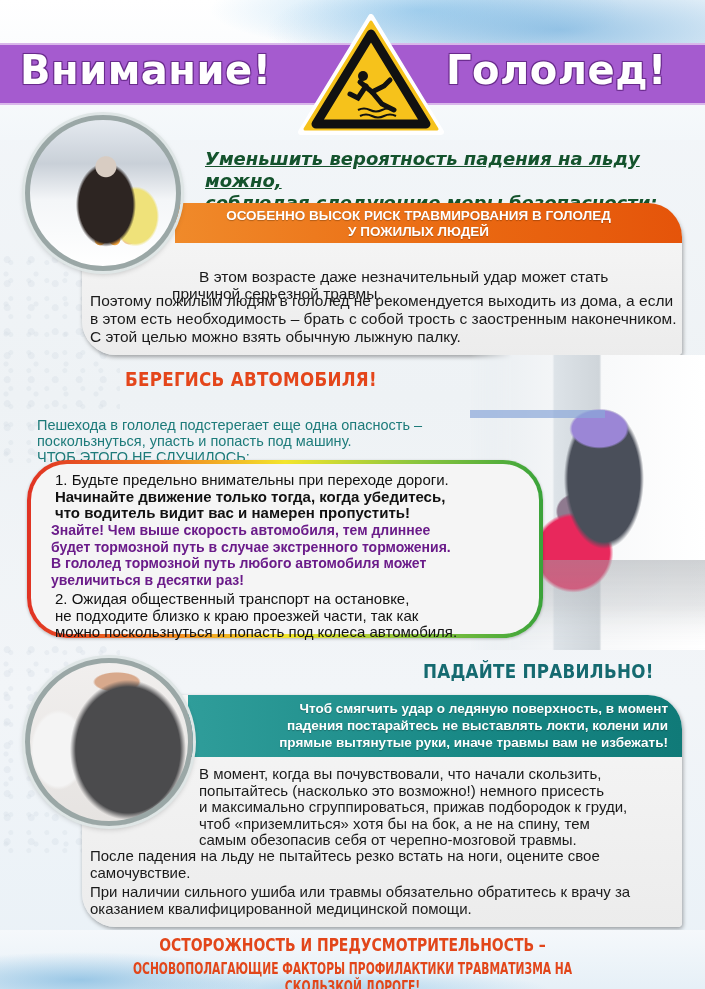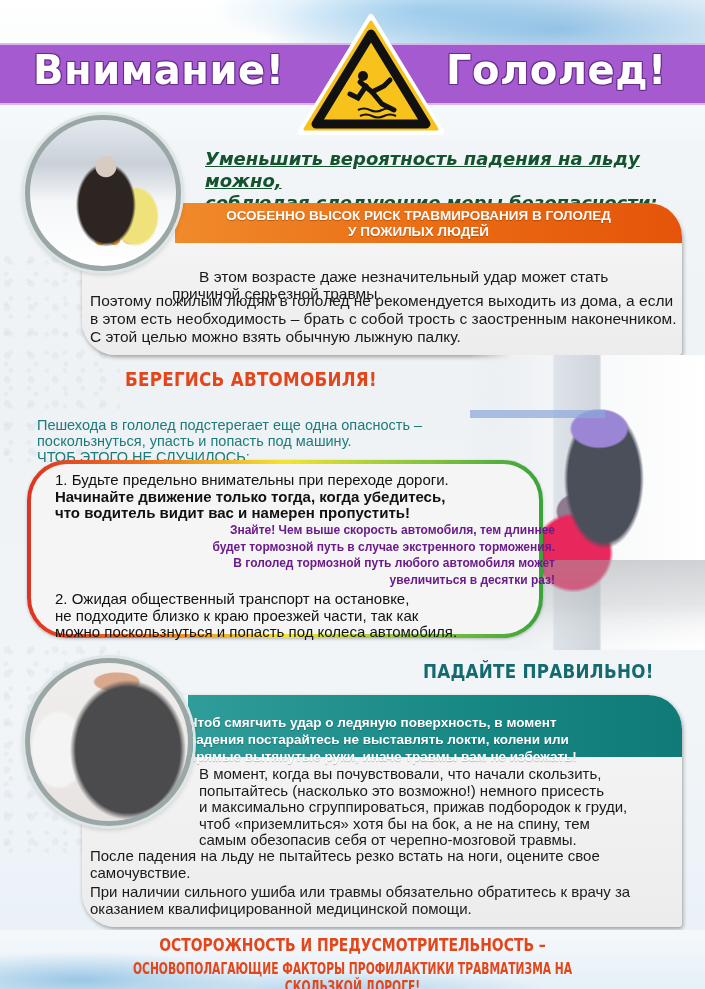--- a/index.html
+++ b/index.html
@@ -40,21 +40,21 @@
     background: #a55bcf;
     border-top: 2px solid #d9b7ea;
     border-bottom: 2px solid #d9b7ea;
   }
   .banner-word {
     position: absolute; top: 47px;
     font-family: "DejaVu Sans", sans-serif; font-weight: bold;
     font-size: 40px; color: #ffffff; letter-spacing: 0.5px;
     text-shadow: 0 0 2px #6a2c8d, 1px 1px 0 #6a2c8d, -1px -1px 0 #6a2c8d, 1px -1px 0 #6a2c8d, -1px 1px 0 #6a2c8d;
   }
-  .banner-left { left: 33px; text-align: center; }
+  .banner-left { left: 20px; text-align: center; }
   .banner-right { left: 446px; }
   .warning-sign { position: absolute; left: 298px; top: 14px; width: 146px; height: 122px; }
 
   
   .photo-circle {
     position: absolute; border-radius: 50%;
     border: 5px solid #9aa7a6;
     box-shadow: 0 0 0 3px #dfe6e6, 0 2px 6px rgba(0,0,0,0.3);
     overflow: hidden;
   }
@@ -158,22 +158,22 @@
   .car-card-inner {
     width: 100%; height: 100%; border-radius: 36px;
     background: #f5f5f5; position: relative; padding-left: 36px;
   }
   .car-p1 {
     position: absolute; left: 24px; top: 8px; width: 470px;
     font-size: 15px; line-height: 16.5px; color: #111;
   }
   .car-p1 .bold { font-weight: bold; display: block; }
   .car-p2 {
-    position: absolute; left: 28px; top: 58px; width: 496px; text-align: right;
-    font-size: 12px; line-height: 16.5px; color: #6b1c8a; font-weight: bold;
+    position: absolute; left: 20px; top: 58px; width: 496px; text-align: left;
+    font-size: 14px; line-height: 16.5px; color: #6b1c8a; font-weight: bold;
   }
   .car-p3 {
     position: absolute; left: 24px; top: 127px; width: 480px;
     font-size: 15px; line-height: 16.5px; color: #111;
   }
 
   
   .fall-heading {
     position: absolute; left: 423px; top: 660px;
     font-family: "DejaVu Sans", sans-serif; font-weight: bold;
@@ -184,21 +184,21 @@
     position: absolute; left: 82px; top: 695px; width: 600px; height: 232px;
     background: linear-gradient(180deg, #f6f6f6 0%, #ececec 100%);
     border-radius: 4px 34px 4px 34px;
     box-shadow: 1px 2px 4px rgba(0,0,0,0.35);
   }
   .card3-header {
     position: absolute; left: 188px; top: 695px; width: 494px; height: 62px;
     background: linear-gradient(90deg, #2f9d9a 0%, #178784 60%, #107a78 100%);
     border-radius: 0 34px 0 0;
     color: #ffffff; font-weight: bold; font-size: 13.5px; line-height: 17px;
-    text-align: left; padding-top: 19px; padding-right: 14px;
+    text-align: right; padding-top: 5px; padding-right: 14px;
     text-shadow: 0 1px 1px rgba(0,0,0,0.25);
   }
   .card3-p1 {
     position: absolute; left: 199px; top: 766px; width: 485px;
     font-size: 15px; line-height: 16.5px; color: #1a1a1a;
   }
   .card3-p2 {
     position: absolute; left: 90px; top: 848px; width: 590px;
     font-size: 15px; line-height: 16.5px; color: #1a1a1a;
   }

